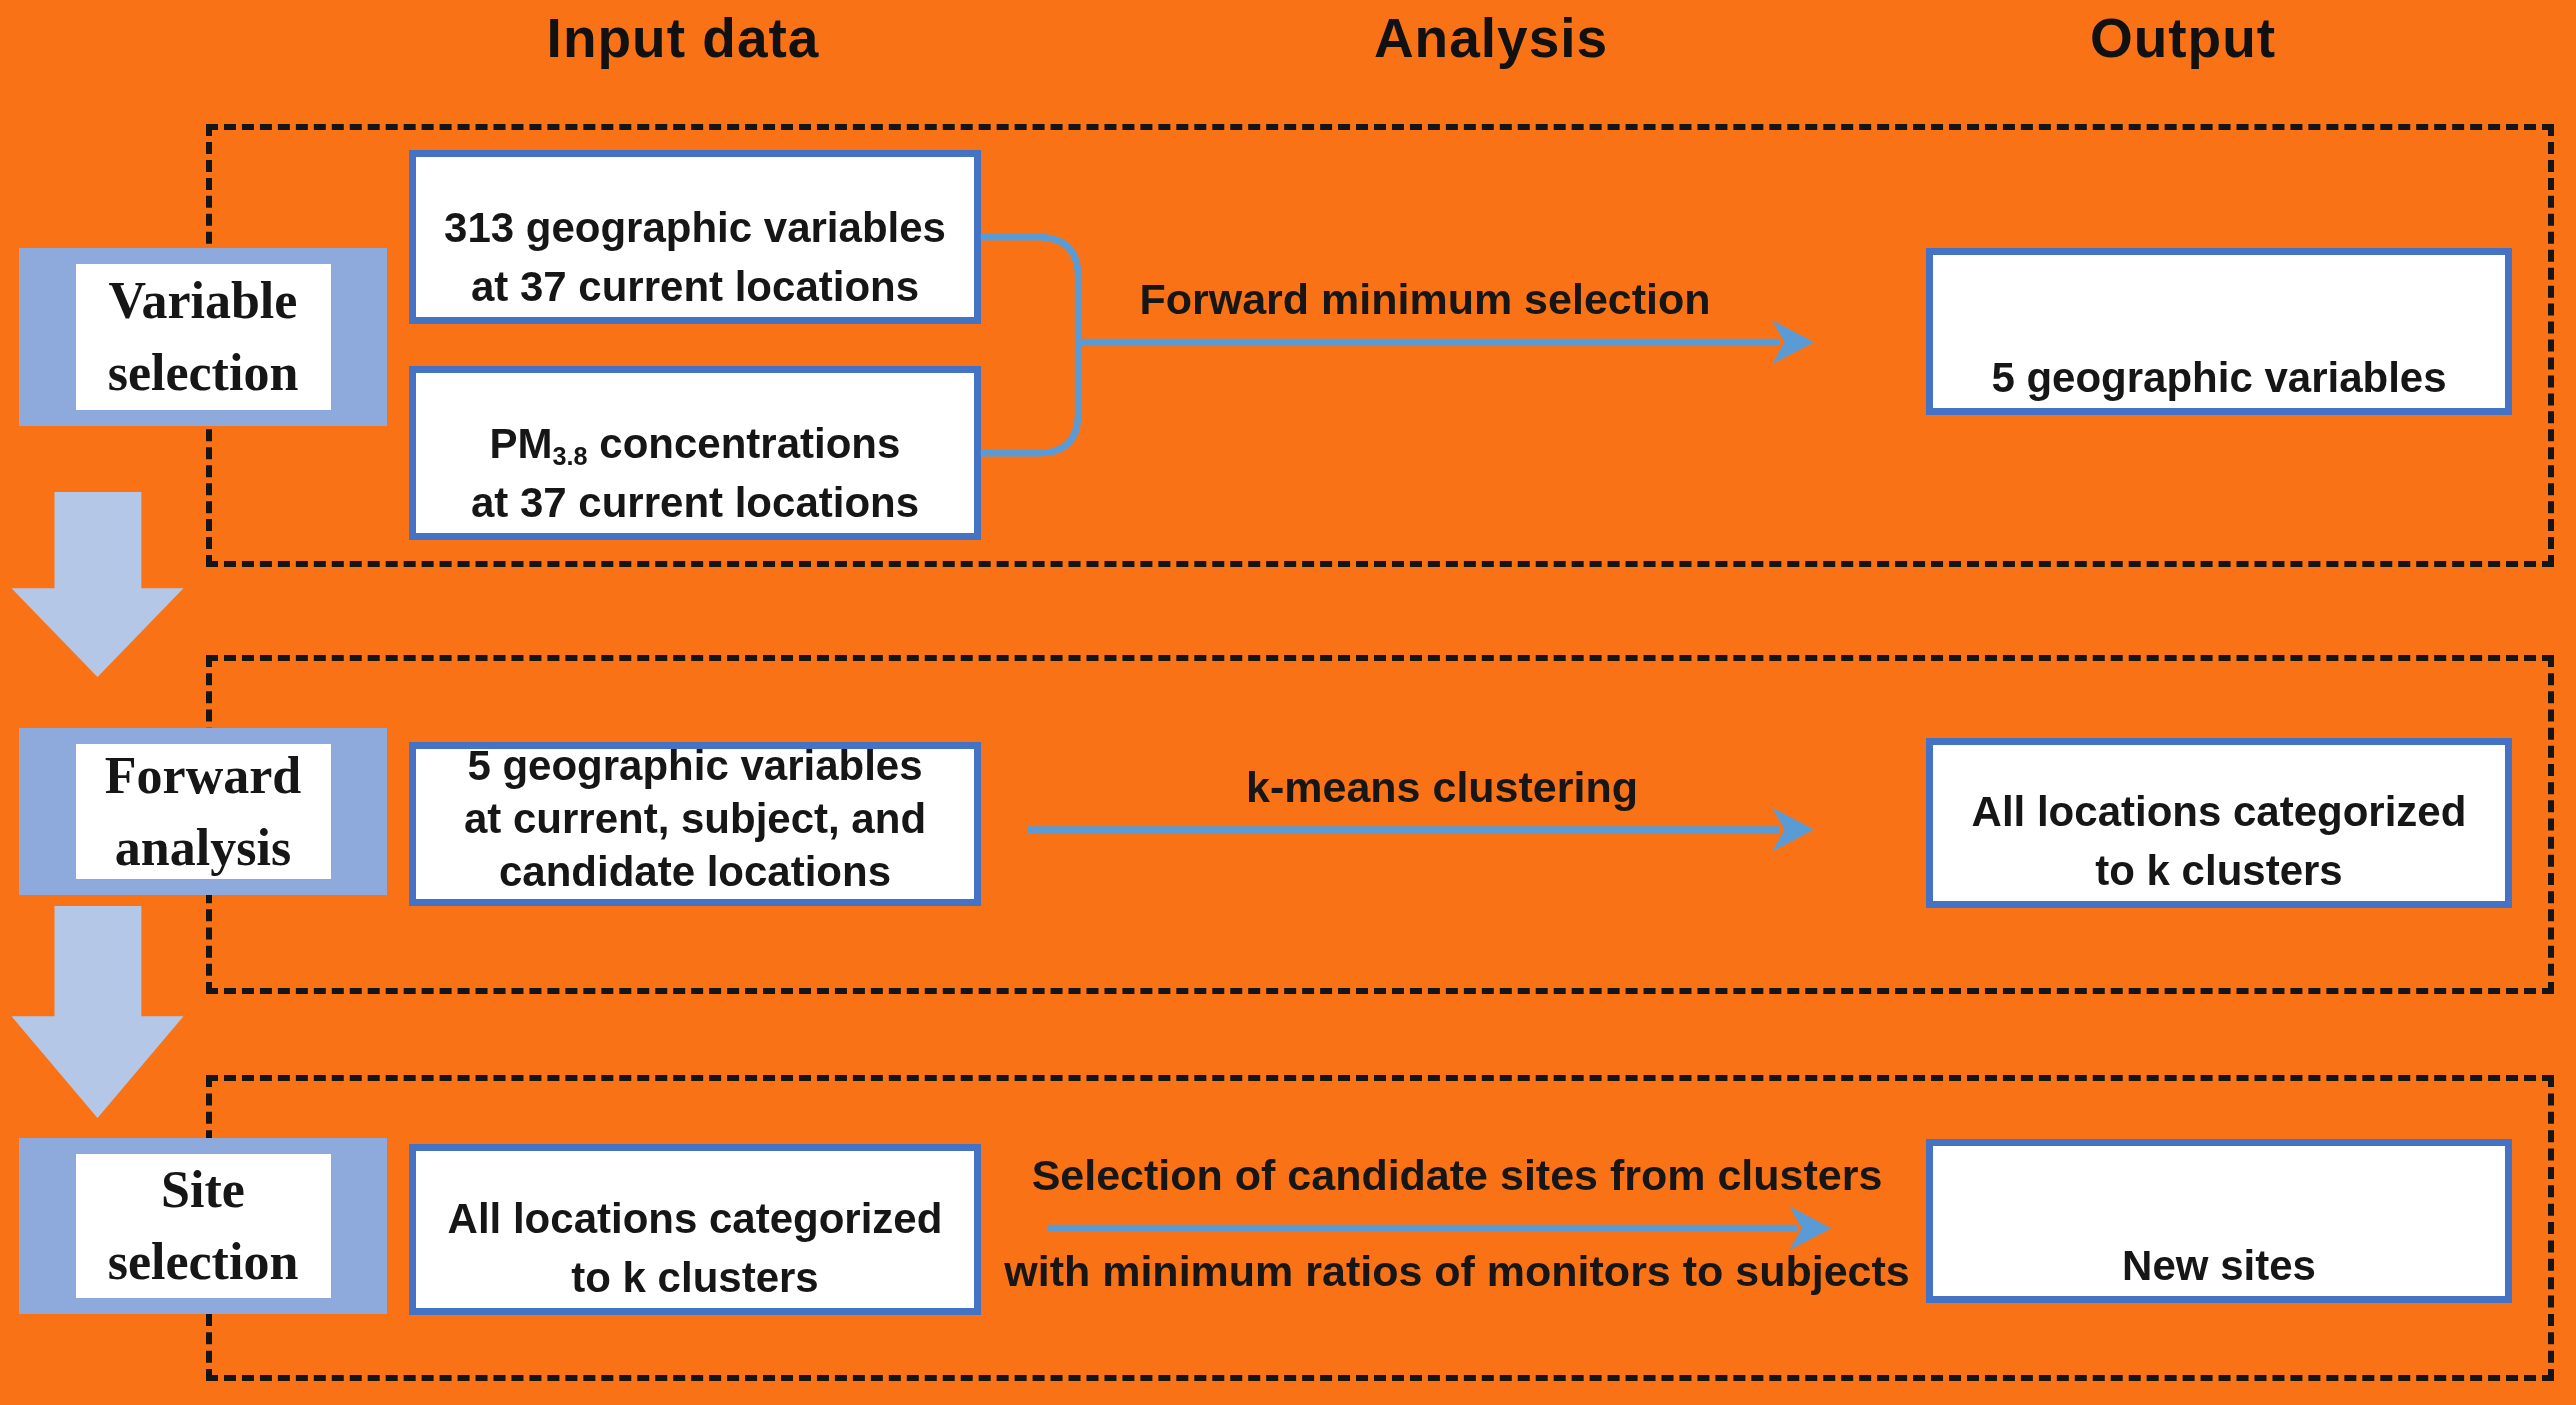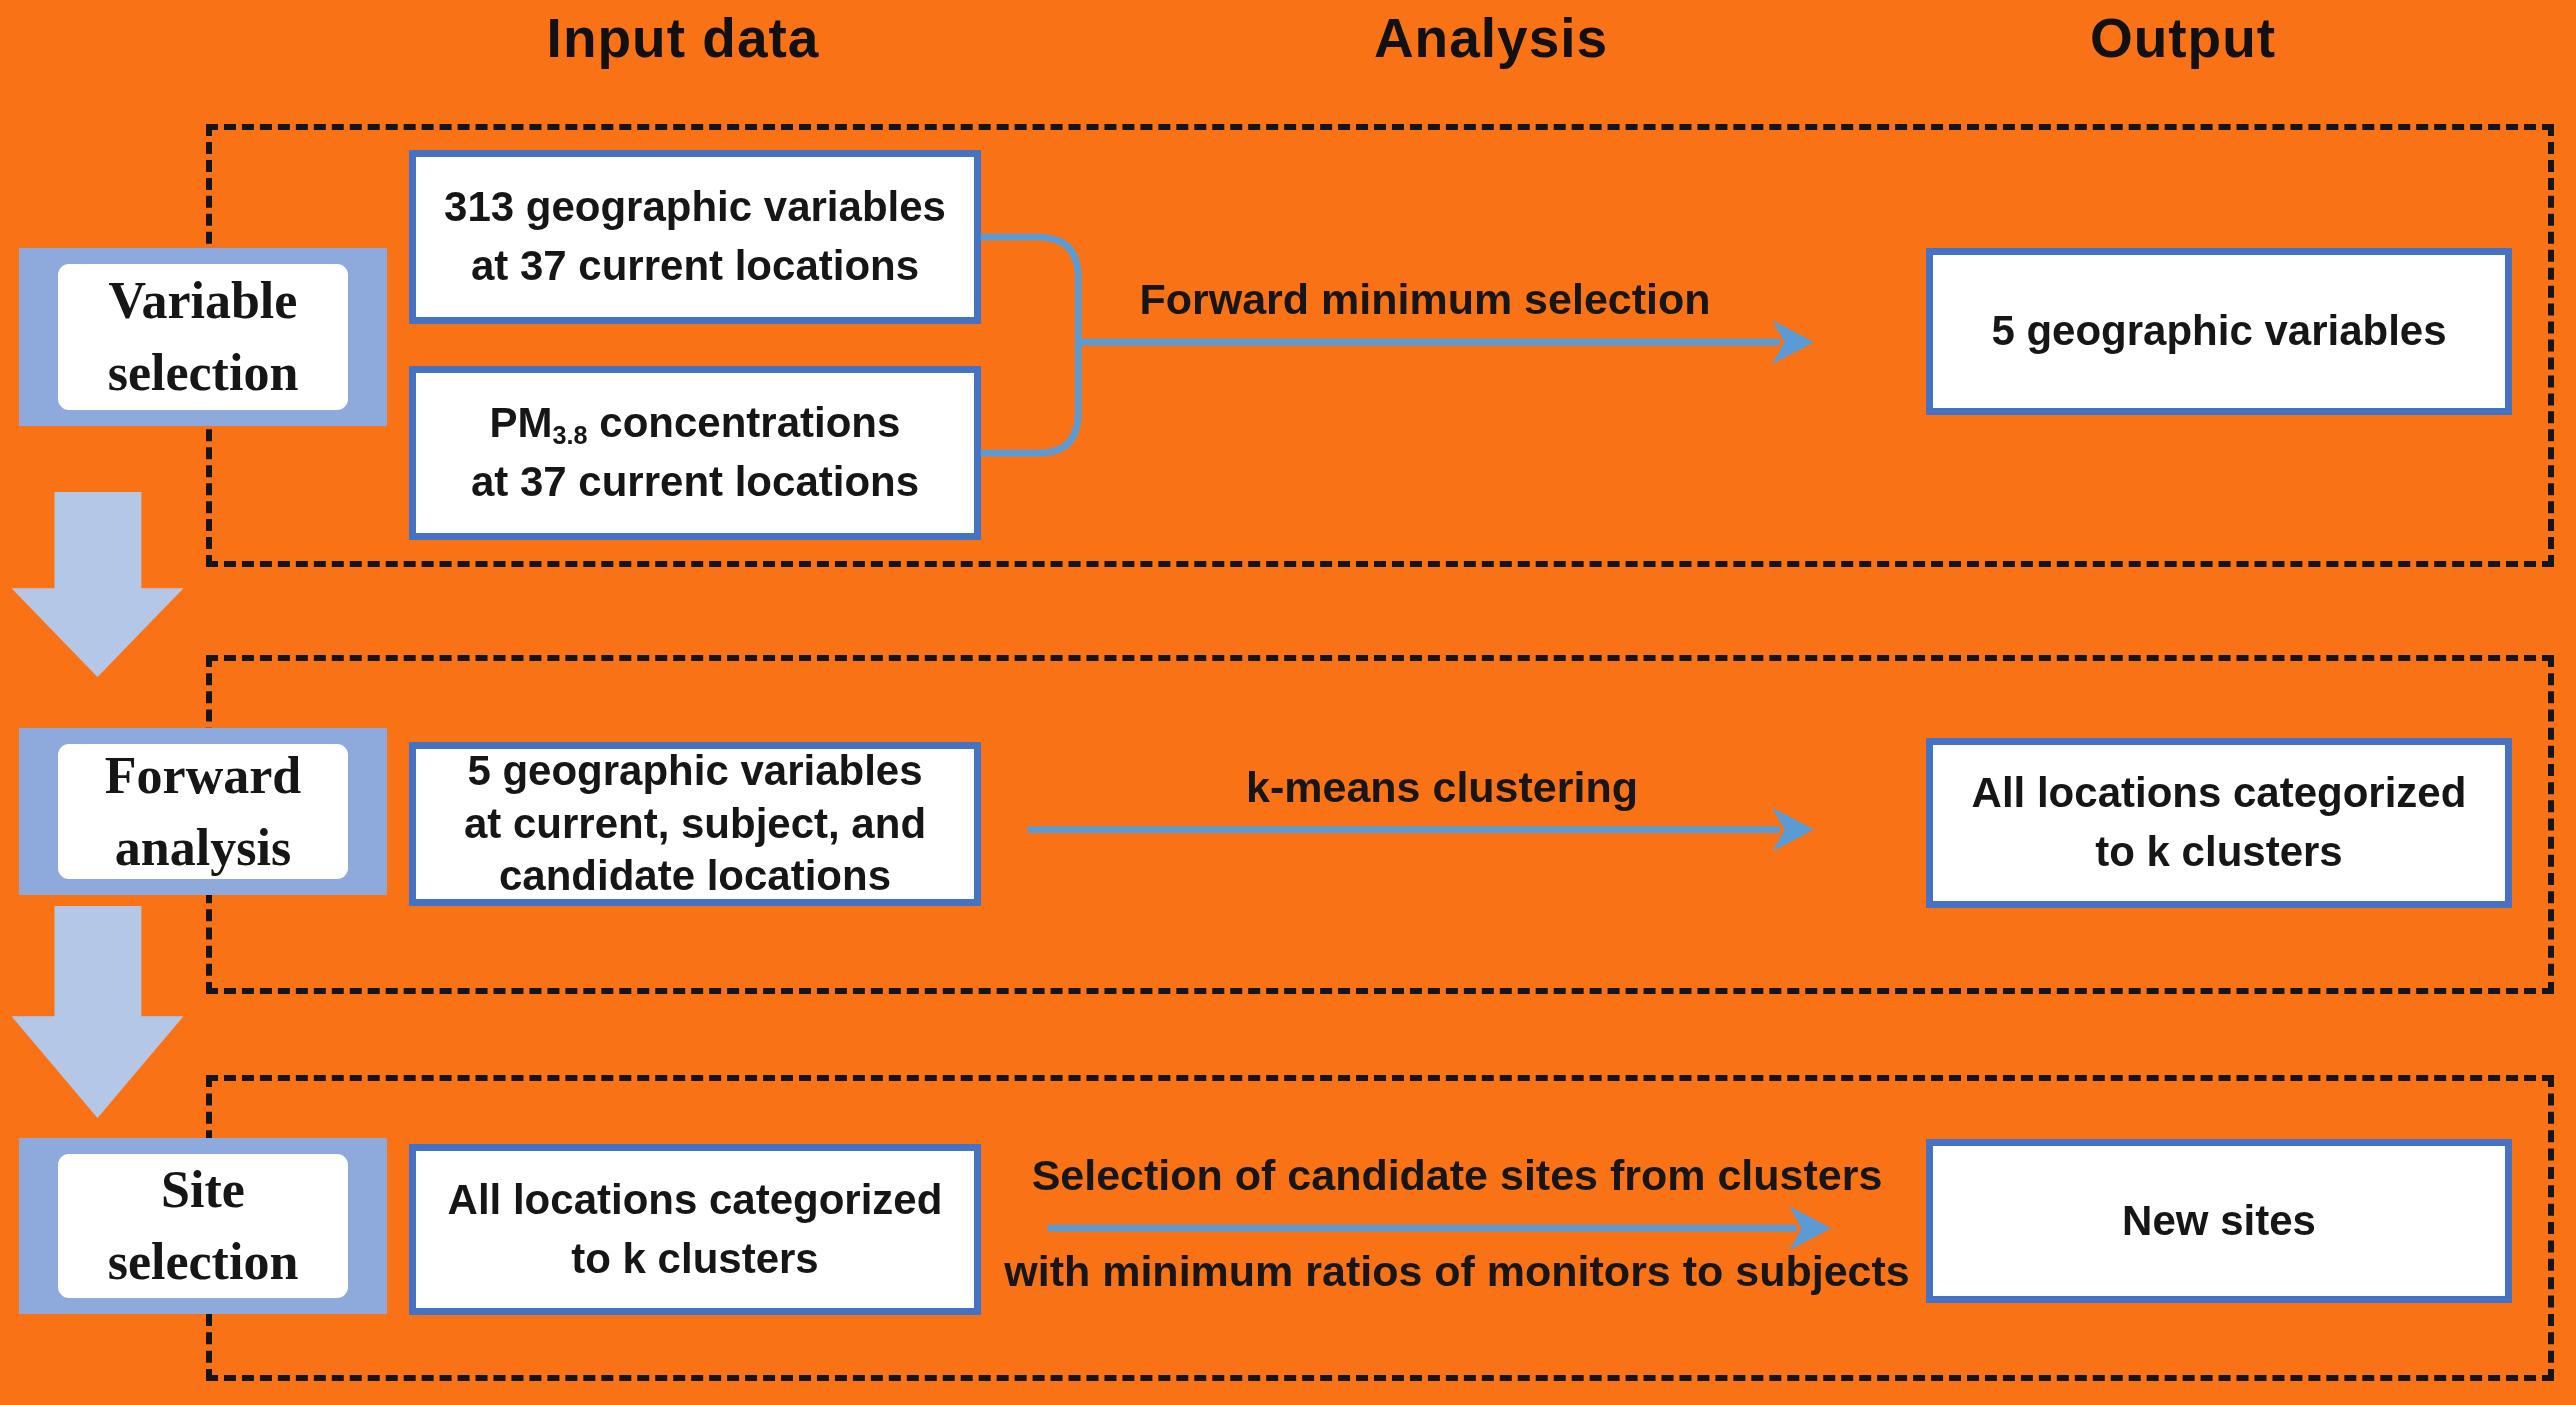--- a/index.html
+++ b/index.html
@@ -43,41 +43,40 @@
     width: 368px;
     background: #8EA9DB;
     box-sizing: border-box;
     display: flex;
     align-items: center;
     justify-content: center;
     z-index: 2;
   }
   .stage-inner {
     background: #ffffff;
-    width: 290px;
+    width: 255px;
     height: calc(100% - 32.5px);
     display: flex;
     align-items: center;
     justify-content: center;
     text-align: center;
     font-family: "Liberation Serif", serif;
     font-weight: bold;
     font-size: 52px;
     line-height: 1.38;
     color: #161616;
-    border-radius: 11px;
   }
   
   .iobox {
     position: absolute;
     background: #ffffff;
     border: 7.6px solid #4472C4;
     box-sizing: border-box;
     display: flex;
-    align-items: center;
+    align-items: flex-end;
     justify-content: center;
     text-align: center;
     font-weight: bold;
     font-size: 42px;
     line-height: 1.4;
     color: #161616;
     z-index: 2;
   }
   .iobox.tight { line-height: 1.26; }
   .iobox sub {

